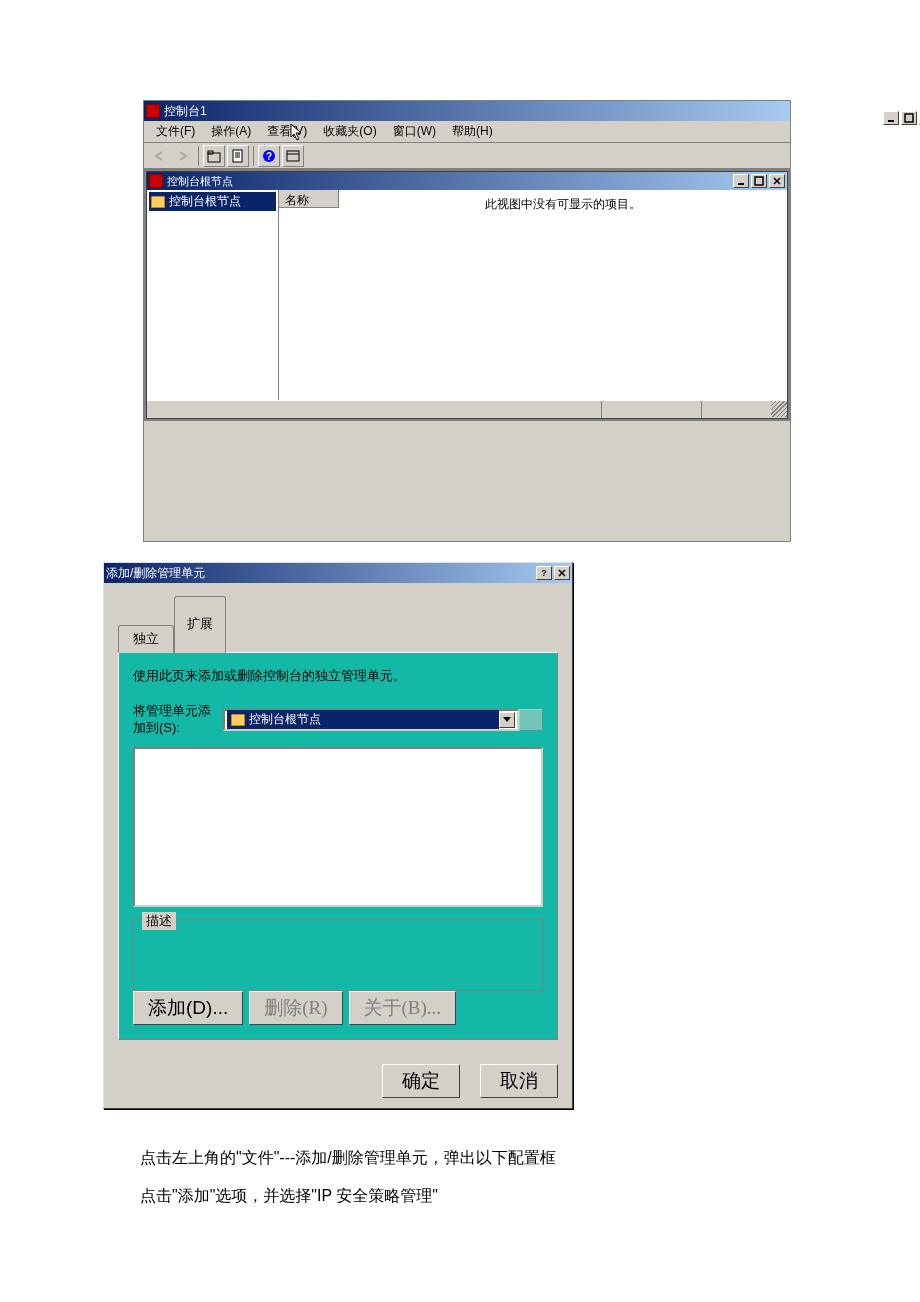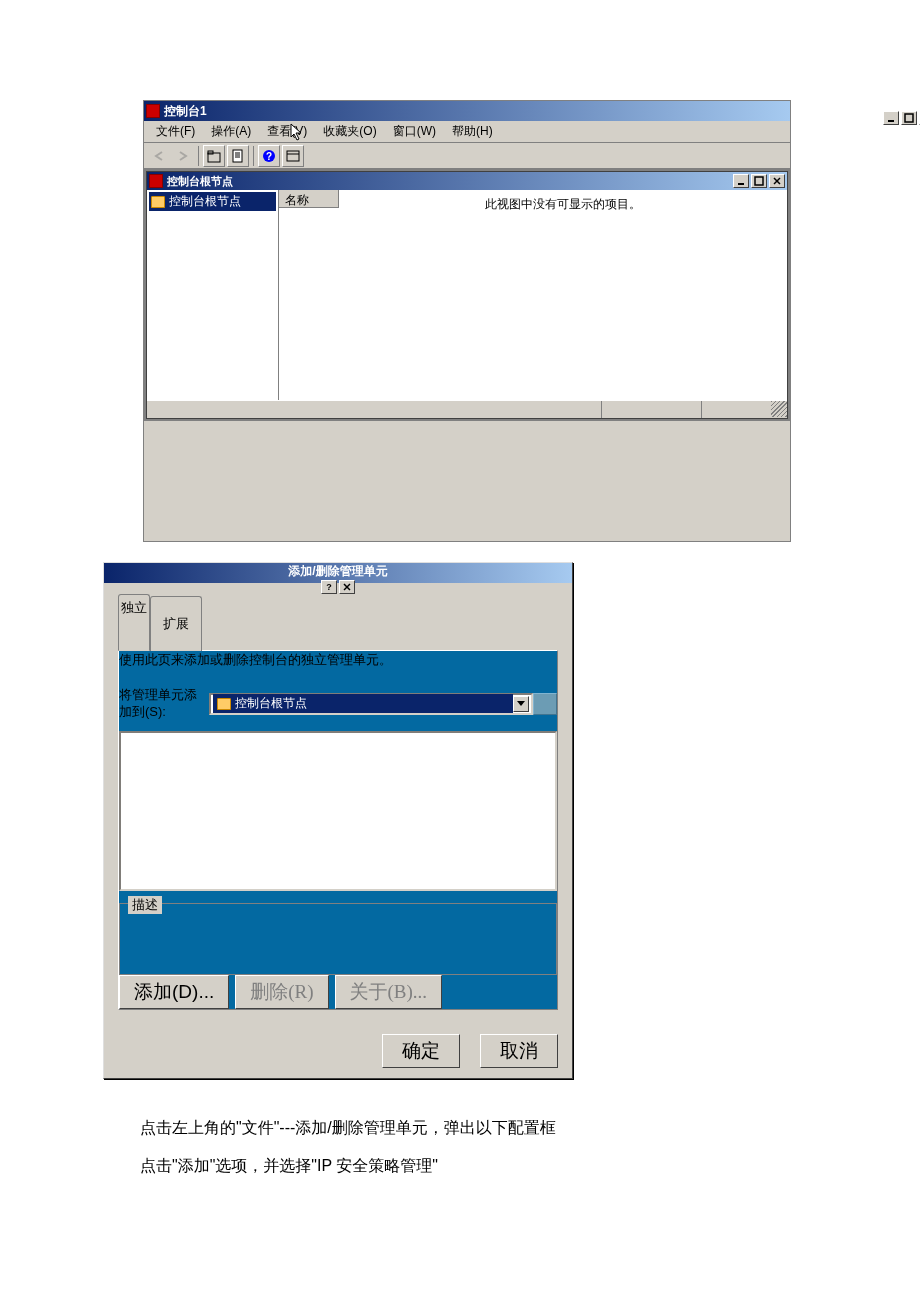--- a/index.html
+++ b/index.html
@@ -3,21 +3,21 @@
   <meta charset="utf-8">
   <style>
     * { box-sizing: border-box; margin: 0; padding: 0; }
     body { font-family: "Microsoft YaHei", SimSun, Arial, sans-serif; background: #fff; }
     .page { width: 920px; margin: 0 auto; padding: 100px 0 150px 0; position: relative; }
     
     
     .mmc-window { margin-left: 143px; width: 648px; background: #d4d0c8; border: 1px solid #808080; position: relative; }
     .titlebar { height: 20px; background: linear-gradient(to right, #0a246a, #a6caf0); display: flex; align-items: center; padding: 0 2px; }
     .titlebar-icon { width: 14px; height: 14px; background: #c00; border: 1px solid #800; margin-right: 4px; display: inline-block; }
-    .titlebar-text { color: #fff; font-size: 12px; font-weight: bold; flex: 1; }
+    .titlebar-text { color: #fff; font-size: 12px; font-weight: normal; flex: 1; }
     .win-controls { display: flex; gap: 2px; }
     .win-btn { width: 16px; height: 14px; background: #d4d0c8; border: 1px solid #fff; border-right-color: #404040; border-bottom-color: #404040; font-size: 9px; display: flex; align-items: center; justify-content: center; cursor: pointer; font-family: Marlett, Arial; }
     .win-btn svg { width: 10px; height: 10px; }
     
     .parent-controls { position: absolute; right: -145px; top: 10px; display: flex; gap: 2px; }
     
     .menubar { height: 22px; background: #d4d0c8; display: flex; align-items: center; padding: 0 4px; border-bottom: 1px solid #808080; }
     .menu-item { font-size: 12px; padding: 2px 8px; cursor: pointer; }
     .cursor-icon { position: absolute; left: 146px; top: 22px; z-index: 10; }
     
@@ -43,30 +43,30 @@
     
     .statusbar { height: 18px; background: #d4d0c8; border-top: 1px solid #fff; display: flex; justify-content: flex-end; }
     .statusbar .grip { width: 16px; height: 16px; background: repeating-linear-gradient(135deg, #808080 0 1px, transparent 1px 3px); }
     .statusbar .sep-panel { width: 100px; border-left: 1px solid #808080; }
     
     .mmc-lower { height: 120px; background: #d4d0c8; }
     
     
     .dialog-wrap { margin-top: 20px; margin-left: 103px; position: relative; }
     .dialog { width: 470px; background: #d4d0c8; border: 1px solid #404040; border-top-color: #dfdfdf; border-left-color: #dfdfdf; box-shadow: 1px 1px 0 #000; }
-    .dlg-titlebar { height: 20px; background: linear-gradient(to right, #0a246a, #a6caf0); display: flex; align-items: center; padding: 0 2px; flex-direction: column; }
+    .dlg-titlebar { height: 20px; background: linear-gradient(to right, #0a246a, #a6caf0); display: flex; align-items: center; padding: 0 2px; }
     .dlg-titlebar .titlebar-text { font-size: 12px; }
     .dlg-body { padding: 10px 14px 14px 14px; }
     
     .tabs { display: flex; position: relative; top: 1px; }
-    .tab { font-size: 13px; padding: 4px 2px; background: #d4d0c8; border: 1px solid #808080; border-bottom: none; border-top-left-radius: 3px; border-top-right-radius: 3px; cursor: pointer; }
+    .tab { font-size: 13px; padding: 4px 14px; background: #d4d0c8; border: 1px solid #808080; border-bottom: none; border-top-left-radius: 3px; border-top-right-radius: 3px; cursor: pointer; margin-top: 31px; }
     .tab.active { background: #d4d0c8; position: relative; z-index: 2; border-bottom: 1px solid #d4d0c8; }
     .tab:not(.active) { margin-top: 2px; padding: 18px 12px; }
     
-    .tab-content { border: 1px solid #808080; border-top-color: #fff; border-left-color: #fff; background: #0369a1; }
+    .tab-content { border: 1px solid #808080; border-top-color: #fff; border-left-color: #fff; background: #14b8a6; padding: 14px; }
     .tab-desc { font-size: 13px; margin-bottom: 18px; }
     
     .add-row { display: flex; align-items: center; gap: 0; margin-bottom: 10px; }
     .add-label { font-size: 13px; width: 90px; line-height: 1.3; }
     .combo { flex: 1; height: 22px; background: #fff; border: 2px inset #d4d0c8; display: flex; align-items: center; padding: 0 2px; }
     .combo-sel { flex: 1; background: #0a246a; color: #fff; font-size: 12px; padding: 1px 4px; display: flex; align-items: center; }
     .combo-sel .folder-icon { background: #fc6; border-color: #c80; }
     .combo-arrow { width: 16px; height: 16px; background: #d4d0c8; border: 1px solid #fff; border-right-color: #404040; border-bottom-color: #404040; display: flex; align-items: center; justify-content: center; }
     .icon-btn { width: 24px; height: 22px; background: #d4d0c8; border: 1px solid #fff; border-right-color: #808080; border-bottom-color: #808080; opacity: 0.5; }
     

